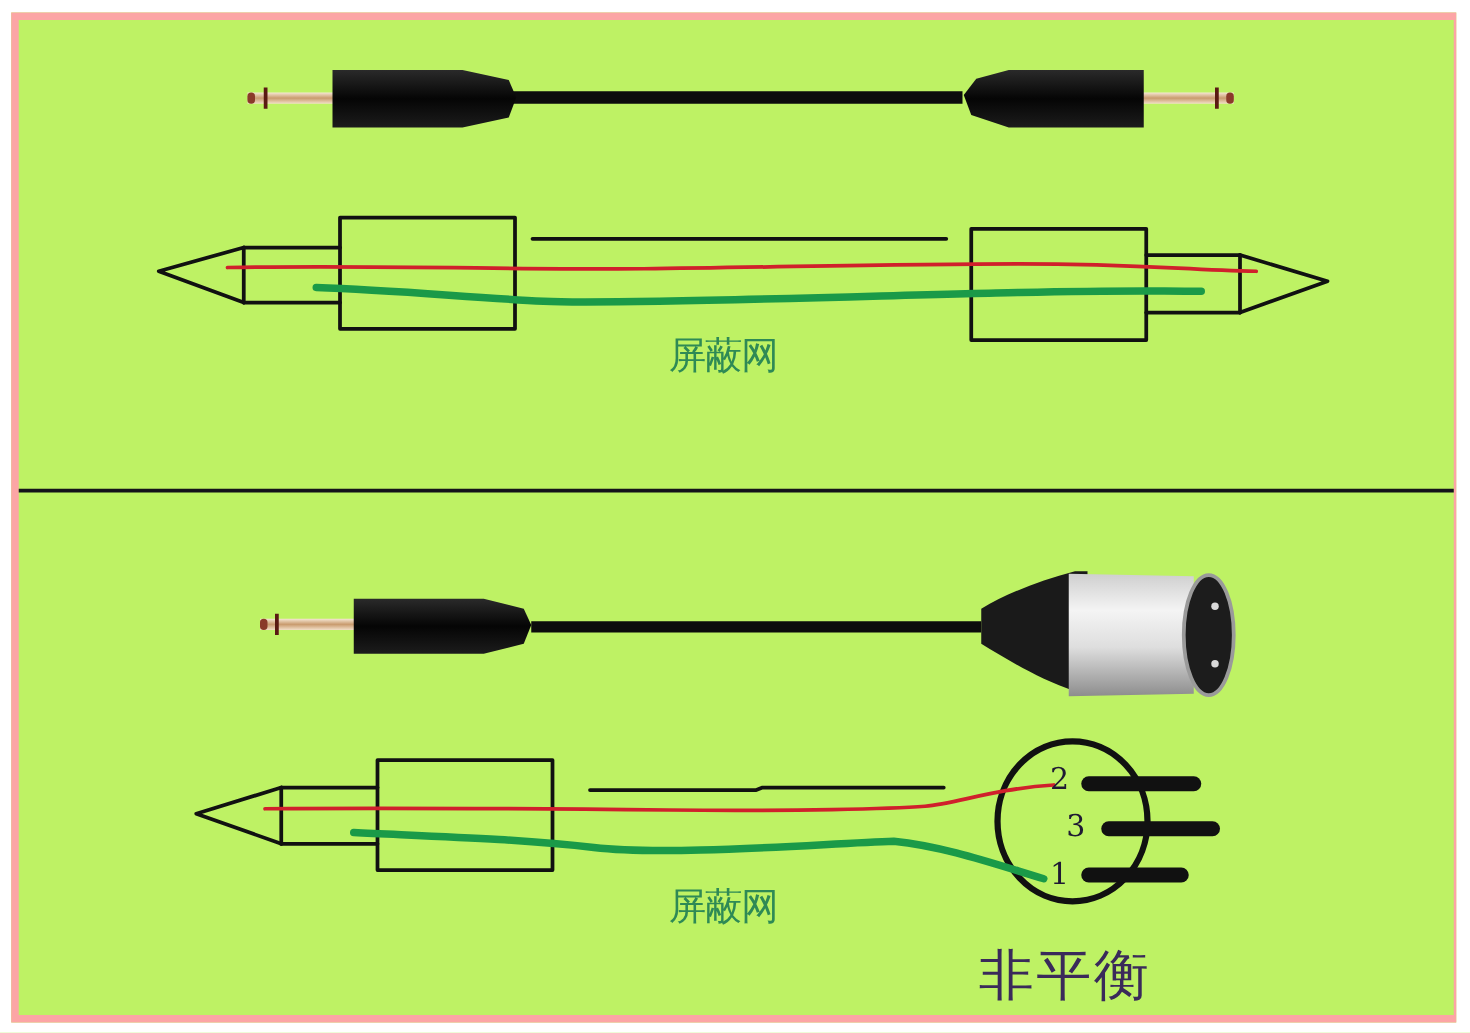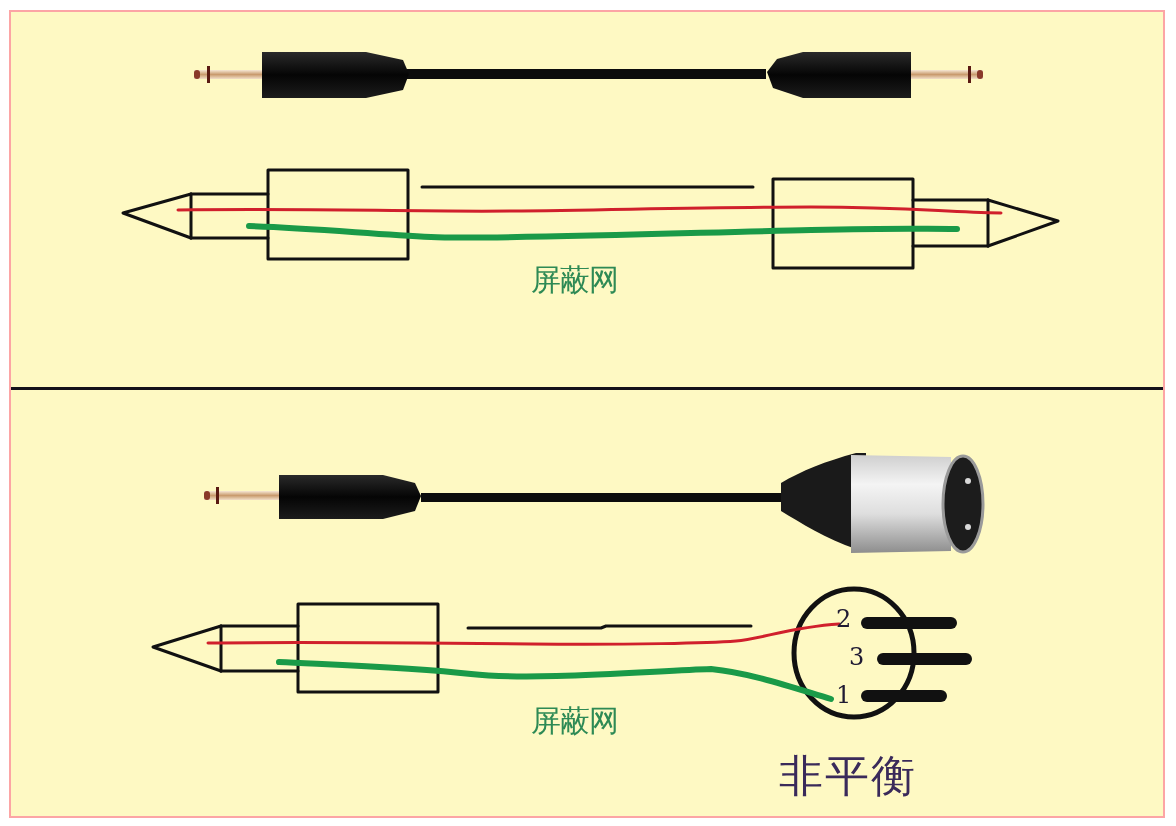--- a/index.html
+++ b/index.html
@@ -1,17 +1,17 @@
 <!DOCTYPE html>
 <html><head>
 <meta charset="utf-8">
 <style>
   html, body { margin: 0; padding: 0; background: #ffffff; }
   body { width: 1176px; height: 826px; position: relative; overflow: hidden; font-family: "DejaVu Sans", sans-serif; }
-  .frame { position: absolute; left: 9px; top: 10px; width: 1156px; height: 808px; border: 2px solid #fca5a5; border-right-width: 2px; box-sizing: border-box; background: #fef9c3; }
+  .frame { position: absolute; left: 9px; top: 10px; width: 1156px; height: 808px; border: 6px solid #fca5a5; border-right-width: 2px; box-sizing: border-box; background: #bef264; }
   .panel { position: absolute; left: 0; width: 100%; }
   .panel-top { top: 0; height: 377px; }
   .panel-bottom { top: 379px; height: 427px; }
   .divider { position: absolute; left: 0; top: 375px; width: 100%; height: 3px; background: #14121a; }
   svg.layer { position: absolute; left: 0; top: 0; }
   .label { position: absolute; white-space: nowrap; }
   .shield-label { color: #2e8a55; font-size: 30px; font-family: "DejaVu Sans", sans-serif; font-weight: 300; letter-spacing: -1px; }
   .pin-num { position: absolute; font-family: "DejaVu Serif", serif; font-size: 24px; color: #1f1a33; }
   .caption { position: absolute; font-family: "DejaVu Serif", serif; font-size: 44px; color: #3a2a5a; letter-spacing: 2px; text-align: center; }
 </style>

